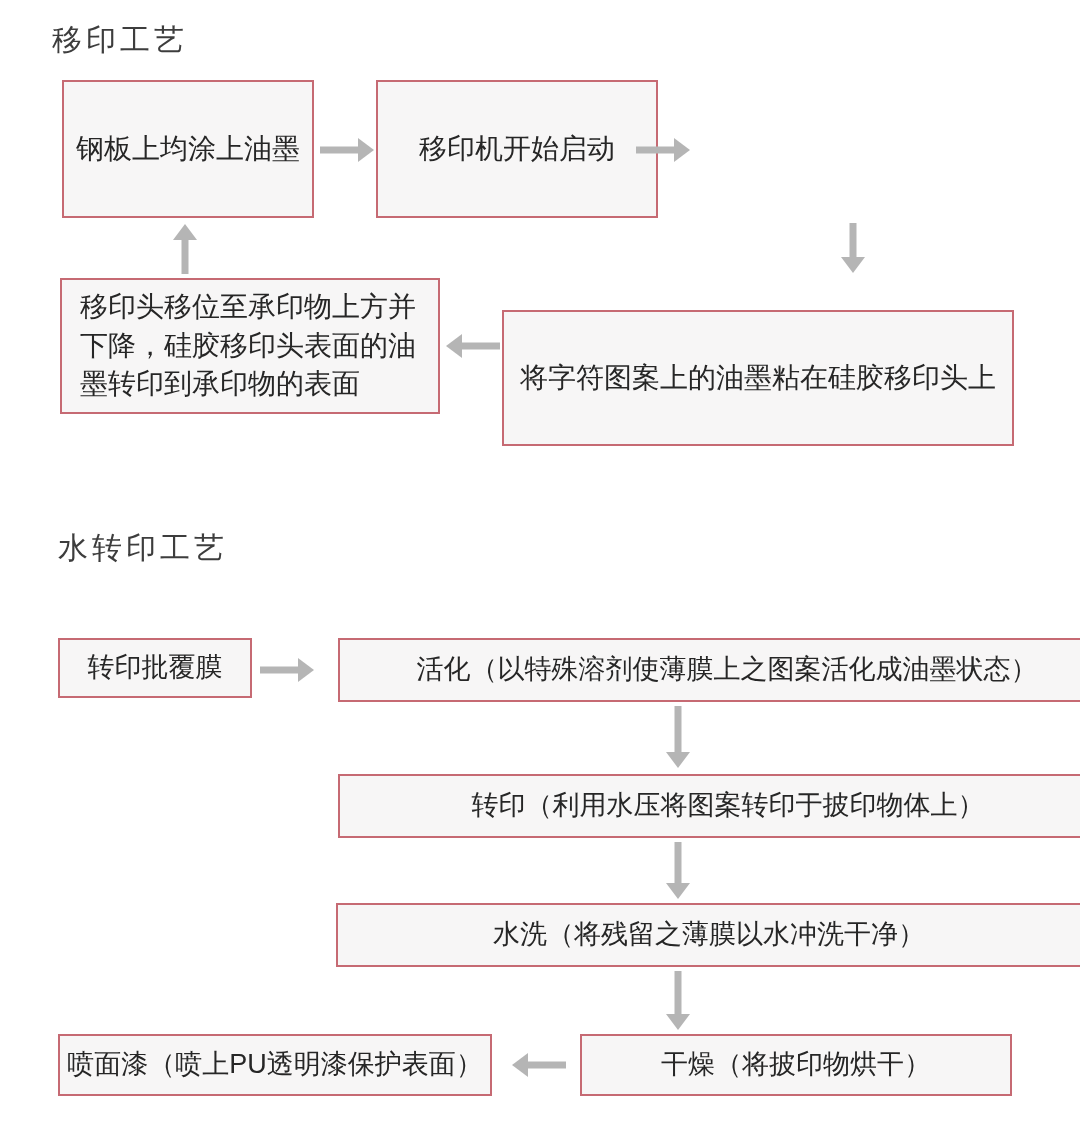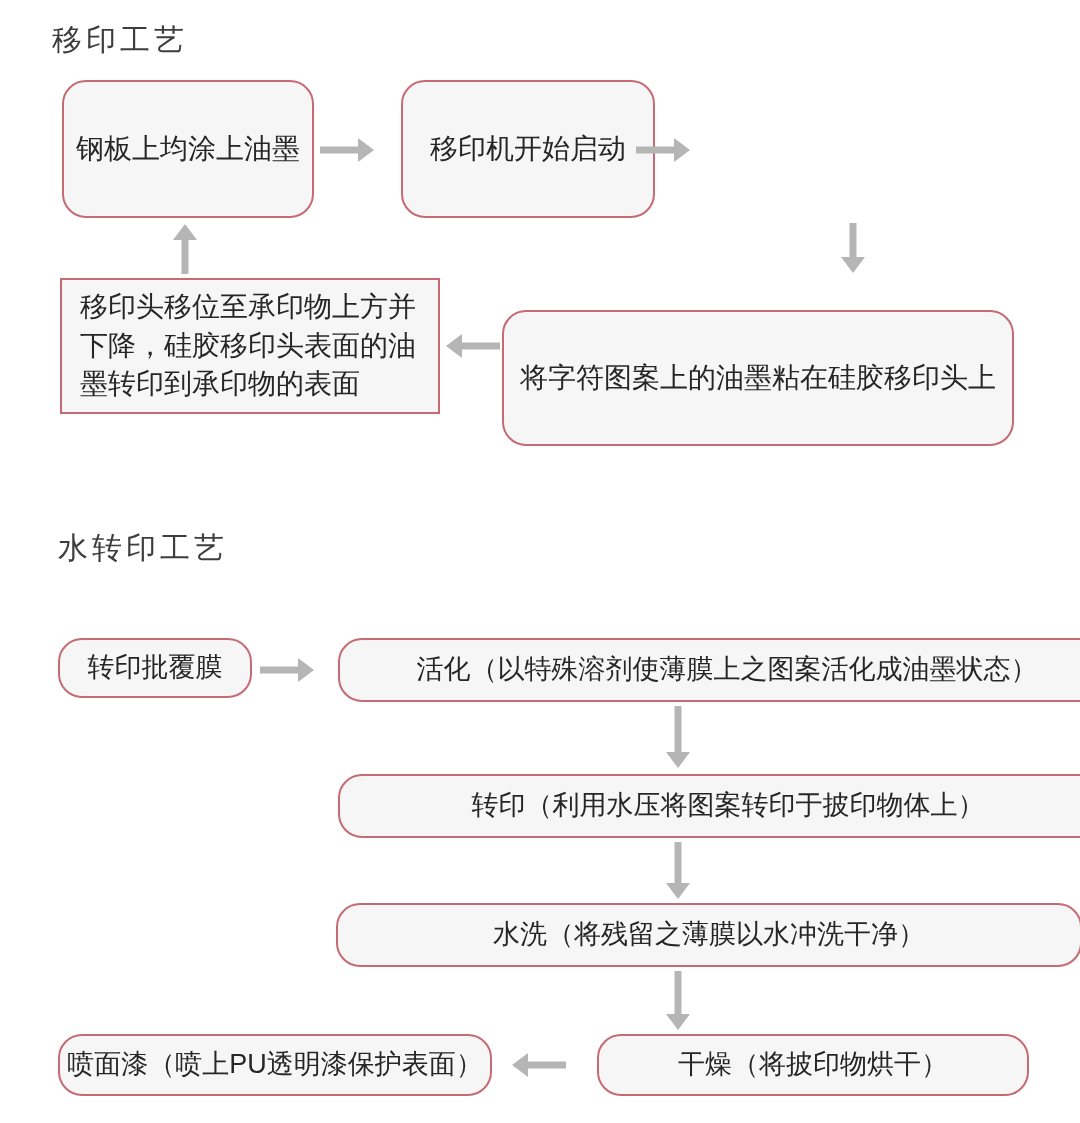--- a/index.html
+++ b/index.html
@@ -33,21 +33,21 @@
     justify-content: center;
     text-align: center;
     font-size: 28px;
     line-height: 1.38;
   }
   .flow-box.left-align {
     justify-content: flex-start;
     text-align: left;
     padding: 12px 18px;
   }
-  .flow-box.nowrap { white-space: nowrap; border-radius: 24px; }
+  .flow-box.nowrap { white-space: nowrap; }
   .flow-box.small { font-size: 27px; }
   .arrow {
     position: absolute;
     display: block;
     line-height: 0;
   }
   .arrow svg { display: block; fill: var(--arrow, #b5b5b5); }
 </style>
 </head>
 <body>
@@ -58,21 +58,21 @@
 
   <div class="flow-box nowrap" style="left:62px; top:80px; width:252px; height:138px;">钢板上均涂上油墨</div>
 
   <span class="arrow" style="left:320px; top:137px;">
     <svg width="54" height="26" viewBox="0 0 54 26">
       <rect x="0" y="9.5" width="40" height="7"></rect>
       <polygon points="38,1 54,13 38,25"></polygon>
     </svg>
   </span>
 
-  <div class="flow-box nowrap" style="left:376px; top:80px; width:254px; height:138px;margin-left:25px;">移印机开始启动</div>
+  <div class="flow-box nowrap" style="left:376px; top:80px; width:282px; height:138px;">移印机开始启动</div>
 
   <span class="arrow" style="left:636px; top:137px;">
     <svg width="54" height="26" viewBox="0 0 54 26">
       <rect x="0" y="9.5" width="40" height="7"></rect>
       <polygon points="38,1 54,13 38,25"></polygon>
     </svg>
   </span>
 
 
   <span class="arrow" style="left:840px; top:223px;">
@@ -131,21 +131,21 @@
 
   <div class="flow-box small nowrap" style="left:336px; top:903px; width:746px; height:64px;">水洗（将残留之薄膜以水冲洗干净）</div>
 
   <span class="arrow" style="left:665px; top:971px;">
     <svg width="26" height="59" viewBox="0 0 26 59">
       <rect x="9.5" y="0" width="7" height="45"></rect>
       <polygon points="1,43 13,59 25,43"></polygon>
     </svg>
   </span>
 
-  <div class="flow-box small nowrap" style="left:580px; top:1034px; width:432px; height:62px;margin-left:17px;">干燥（将披印物烘干）</div>
+  <div class="flow-box small nowrap" style="left:580px; top:1034px; width:432px; height:62px;">干燥（将披印物烘干）</div>
 
   <span class="arrow" style="left:512px; top:1052px;">
     <svg width="54" height="26" viewBox="0 0 54 26">
       <polygon points="16,1 0,13 16,25"></polygon>
       <rect x="14" y="9.5" width="40" height="7"></rect>
     </svg>
   </span>
 
   <div class="flow-box small nowrap" style="left:58px; top:1034px; width:434px; height:62px;">喷面漆（喷上PU透明漆保护表面）</div>
 

